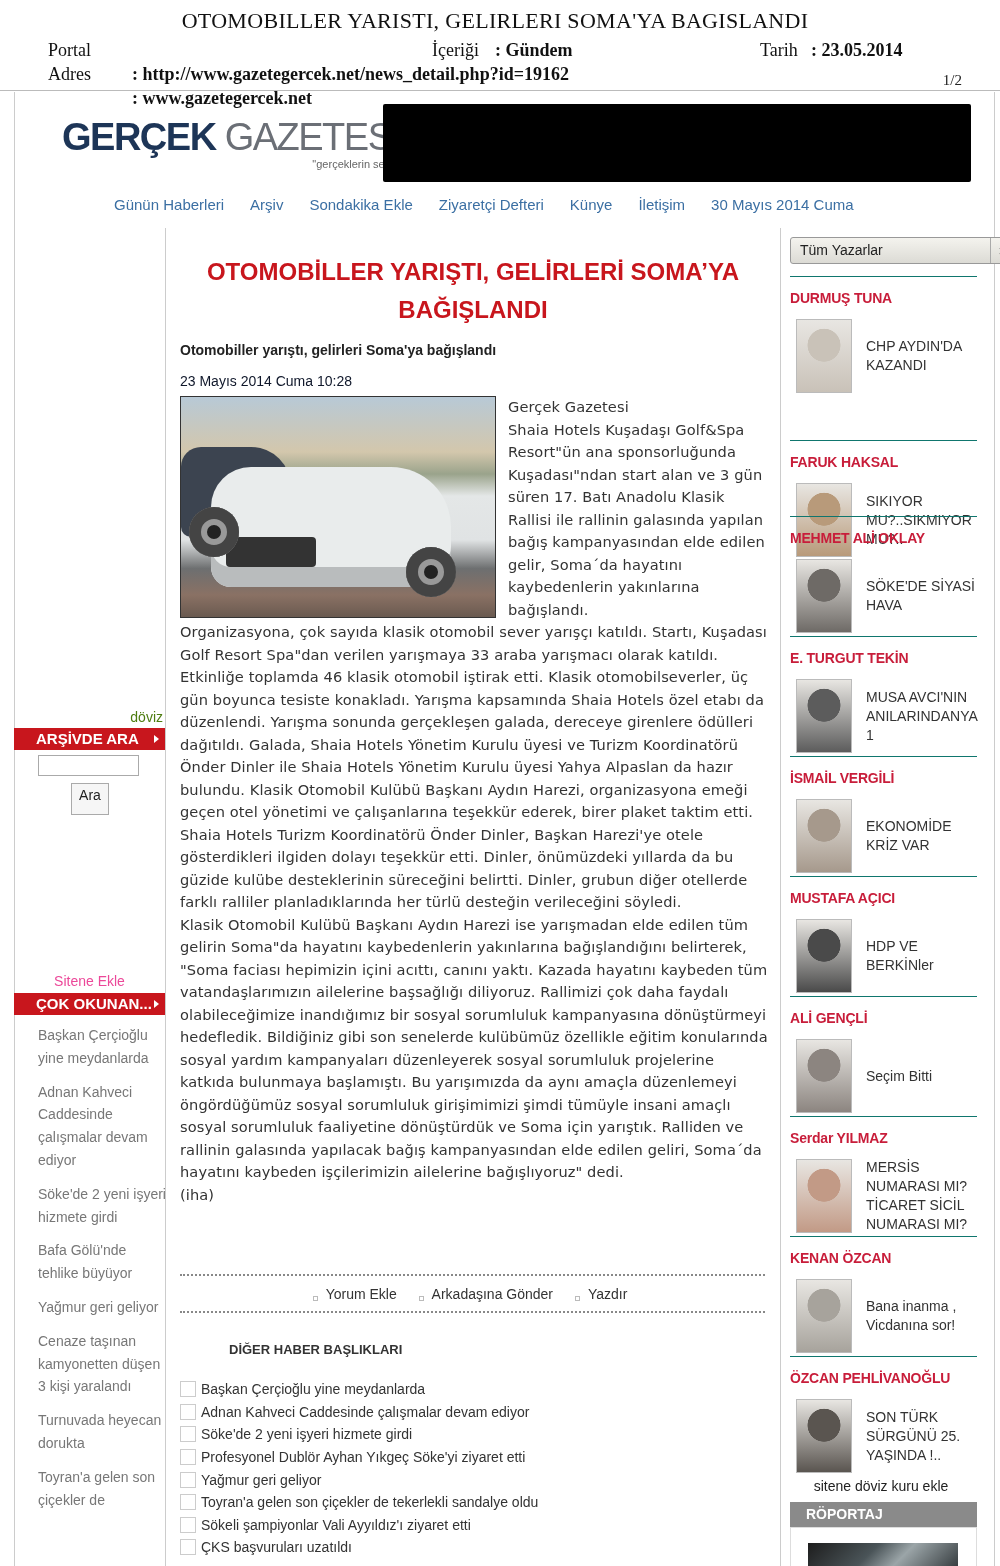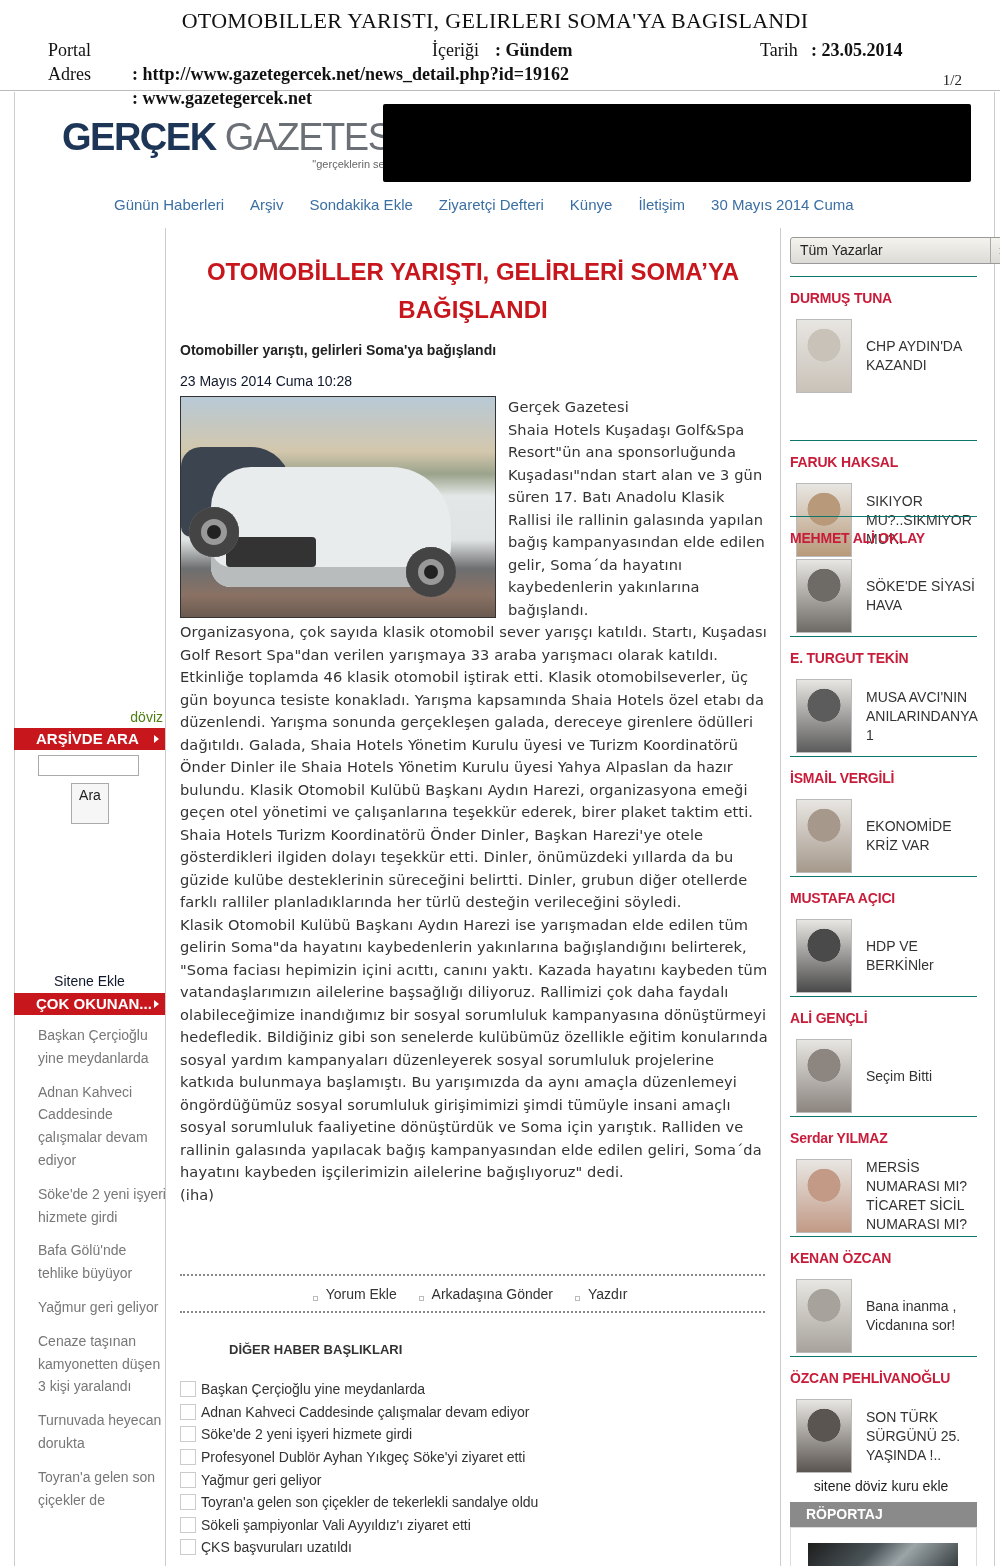--- a/index.html
+++ b/index.html
@@ -26,22 +26,22 @@
 
   .nav { position: absolute; left: 114px; top: 196px; display: flex; gap: 0; font-size: 15px; color: #3b6fa3; }
   .nav span { margin-right: 26px; }
 
   
   .left-col { position: absolute; left: 14px; top: 228px; width: 152px; height: 1338px; border-right: 1px solid #ccc; }
   .doviz { position: absolute; right: 2px; top: 481px; font-size: 14px; color: #4d7c0f; }
   .red-bar { position: absolute; left: 0; width: 151px; height: 22px; background: #c8161d; color: #fff; font-weight: bold; font-size: 15px; padding-left: 22px; line-height: 22px; }
   .red-bar .arrow { position: absolute; right: 6px; top: 7px; width: 0; height: 0; border-left: 5px solid #fff; border-top: 4px solid transparent; border-bottom: 4px solid transparent; }
   .arch-input { position: absolute; left: 24px; top: 527px; width: 101px; height: 21px; border: 1px solid #aaa; background: #fff; }
-  .arch-btn { position: absolute; left: 57px; top: 555px; width: 38px; height: 41px; border: 1px solid #aaa; background: #f6f6f6; font-size: 14px; text-align: center; line-height: 22px; color: #222; }
-  .sitene { position: absolute; left: 0; width: 151px; text-align: center; font-size: 14px; color: #0f172a; }
+  .arch-btn { position: absolute; left: 57px; top: 555px; width: 38px; height: 32px; border: 1px solid #aaa; background: #f6f6f6; font-size: 14px; text-align: center; line-height: 22px; color: #222; }
+  .sitene { position: absolute; left: 0; width: 151px; text-align: center; font-size: 14px; color: #ec4899; }
   .most-read { position: absolute; left: 24px; top: 796px; width: 130px; }
   .most-read .item { font-size: 14px; color: #777; line-height: 22.8px; margin-bottom: 11px; }
 
   
   .main { position: absolute; left: 166px; top: 228px; width: 614px; }
   .headline { text-align: center; color: #c8161d; font-size: 24px; font-weight: bold; line-height: 38px; margin-top: 25px; padding: 0 10px; }
   .subtitle { position: absolute; left: 14px; top: 114px; font-size: 14px; font-weight: bold; color: #222; }
   .date { position: absolute; left: 14px; top: 145px; font-size: 14px; color: #0f172a; }
   .photo { position: absolute; left: 14px; top: 168px; width: 316px; height: 222px; border: 1px solid #333; overflow: hidden;
            background: linear-gradient(180deg, #b8c9d6 0%, #d3c7ac 25%, #9aa38b 35%, #e4e7e7 45%, #e0e3e4 65%, #6d6f70 78%, #8a7164 90%, #6a5a50 100%); }

